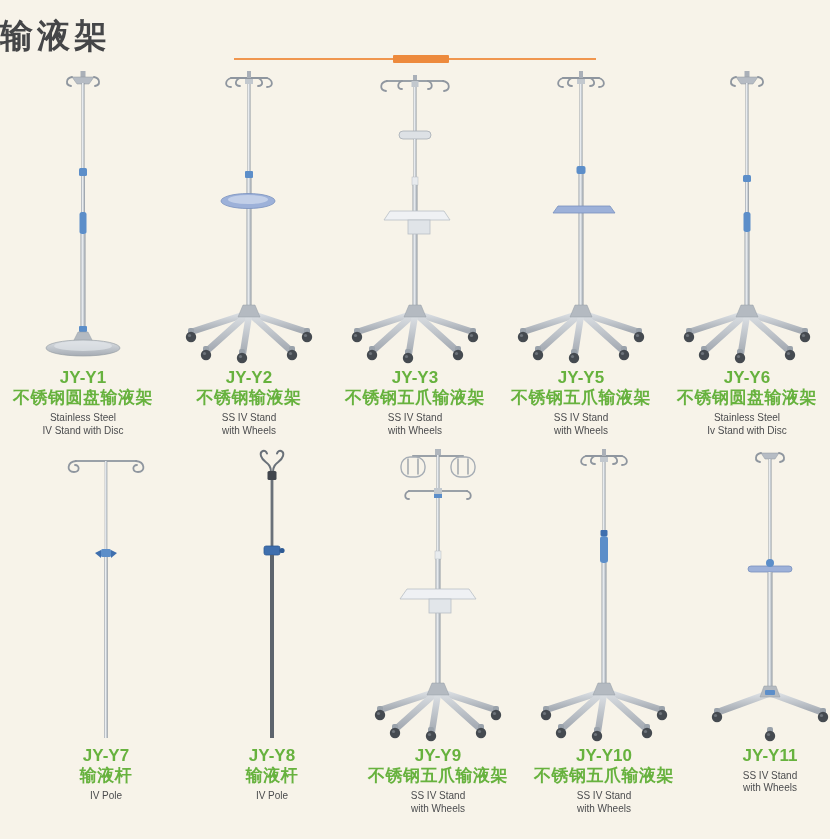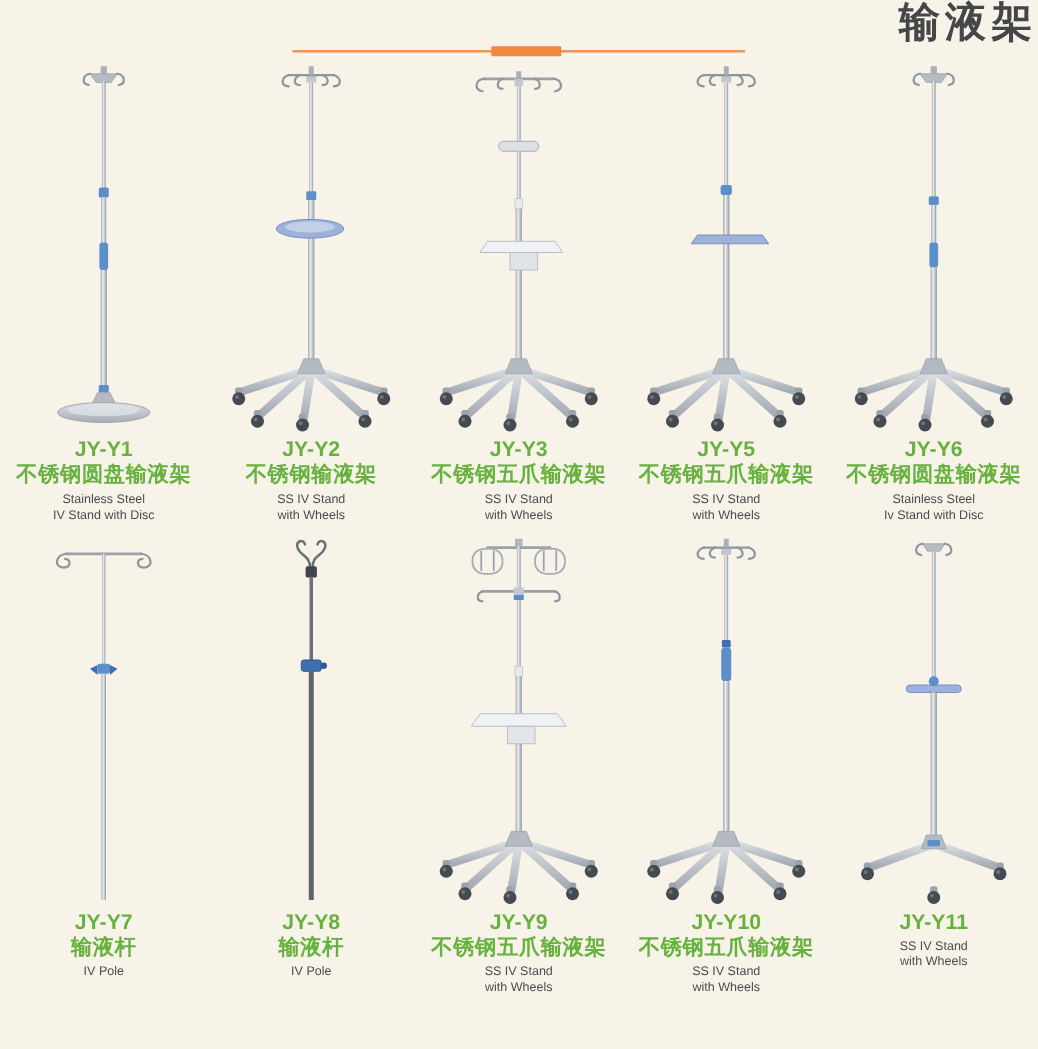--- a/index.html
+++ b/index.html
@@ -3,32 +3,32 @@
 <meta charset="utf-8">
 <style>
   html,body{margin:0;padding:0;}
   body{
     width:830px;height:839px;overflow:hidden;
     background:#f7f3e9;
     font-family:"Liberation Sans","DejaVu Sans",sans-serif;
     -webkit-font-smoothing:antialiased;
   }
   
-  .header{padding-top:0;text-align:right;}
+  .header{padding-top:18px;text-align:left;}
   .page-title{
     font-size:33px;font-weight:bold;color:#454648;
     letter-spacing:4px;line-height:1.1;margin:0;
   }
   .title-rule{position:relative;width:362px;height:8px;margin:1px auto 0 auto;}
   .title-rule .line{position:absolute;left:0;right:0;top:3px;height:2px;background:#f0964f;}
   .title-rule .block{position:absolute;left:50%;top:0;width:56px;height:8px;margin-left:-22px;background:#ed8a3d;border-radius:1px;}
   
   .grid{display:grid;grid-template-columns:repeat(5,166px);width:742px;}
   .row1{margin-top:2px;}
-  .row2{margin-top:6px;}
+  .row2{margin-top:6px;margin-left:23px;}
   .card{display:flex;flex-direction:column;align-items:center;}
   .imgbox{height:300px;display:flex;align-items:flex-end;justify-content:center;}
   .caption{text-align:center;margin-top:3px;}
   .model{font-size:17px;font-weight:bold;color:#67b23e;line-height:1.15;}
   .name-cn{font-size:17px;font-weight:bold;color:#67b23e;line-height:1.2;letter-spacing:0.5px;text-align:center;}
   .name-en{font-size:10px;color:#4b4c4e;line-height:1.25;margin-top:4px;}
   
   .hook{fill:none;stroke:#8f969f;stroke-width:1.8;stroke-linecap:round;}
   .hookthin{fill:none;stroke:#9aa1a8;stroke-width:1.4;stroke-linecap:round;}
   .bar{fill:none;stroke:#9aa1a8;stroke-width:2.2;stroke-linecap:round;}

